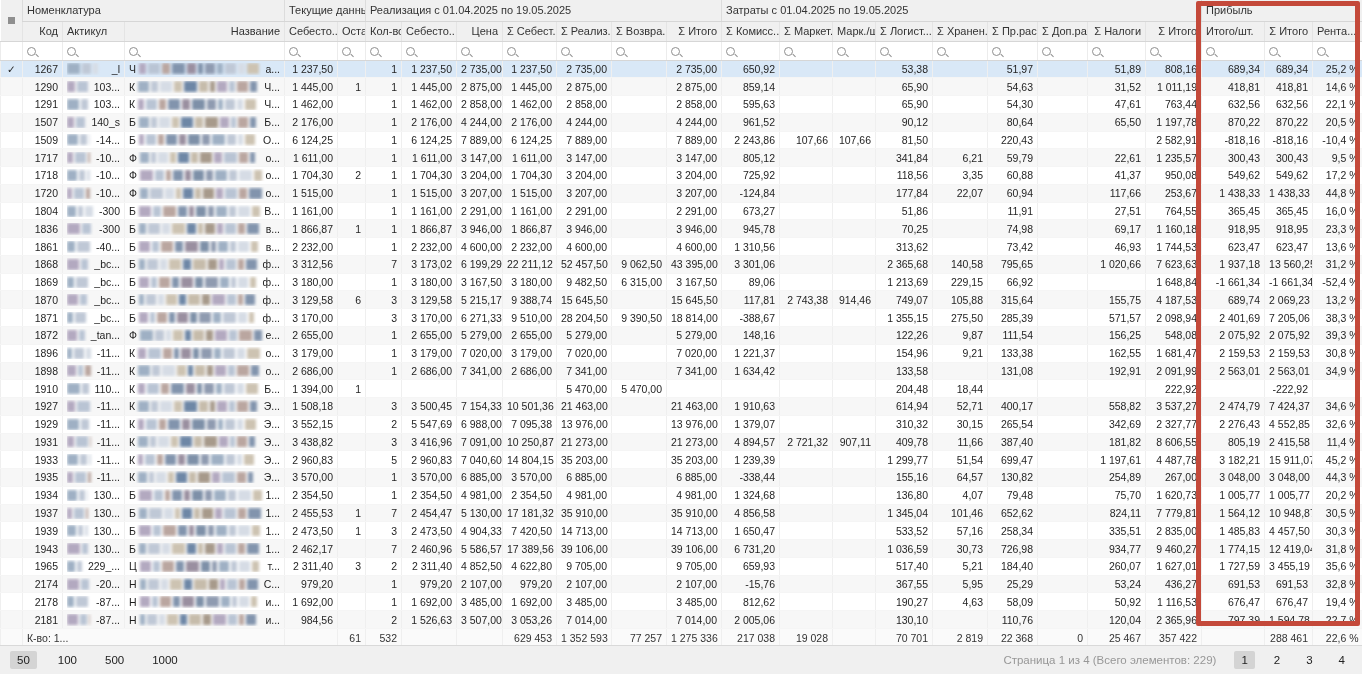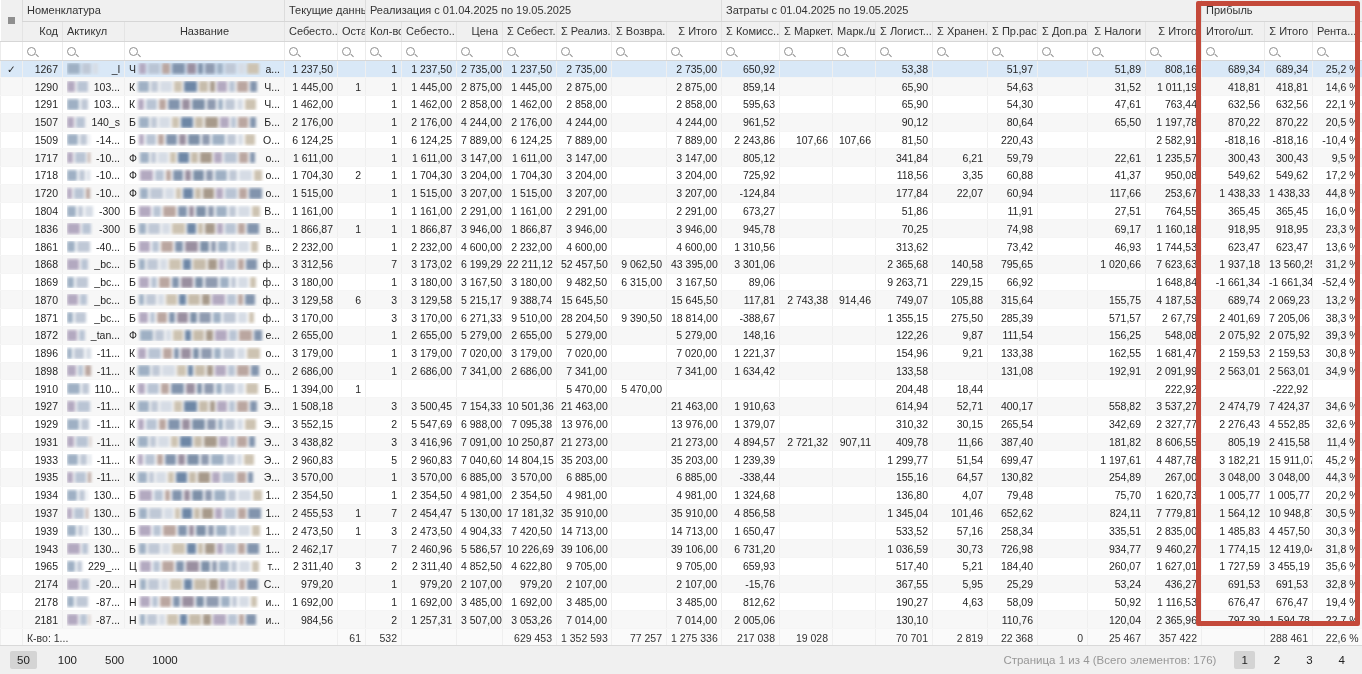--- a/index.html
+++ b/index.html
@@ -96,21 +96,21 @@
           <th class="sel-head" rowspan="2"><span class="sq"></span></th>
           <th colspan="3">Номенклатура</th>
           <th colspan="2">Текущие данные</th>
           <th colspan="7">Реализация с 01.04.2025 по 19.05.2025</th>
           <th colspan="9">Затраты с 01.04.2025 по 19.05.2025</th>
           <th colspan="3">Прибыль</th>
         </tr>
         <tr class="header-row">
           <th style="text-align: right;">Код</th>
           <th style="text-align: left;">Актикул</th>
-          <th style="text-align: center;">Название</th>
+          <th style="text-align: right;">Название</th>
           <th style="text-align: left;">Себесто...</th>
           <th style="text-align: left;">Оста...</th>
           <th style="text-align: left;">Кол-во</th>
           <th style="text-align: left;">Себесто...</th>
           <th style="text-align: right;">Цена</th>
           <th style="text-align: left;">Σ Себест...</th>
           <th style="text-align: left;">Σ Реализ...</th>
           <th style="text-align: left;">Σ Возвра...</th>
           <th style="text-align: right;">Σ Итого</th>
           <th style="text-align: left;">Σ Комисс...</th>
@@ -846,21 +846,21 @@
           <td class="num">1</td>
           <td class="num">3 180,00</td>
           <td class="num">3 167,50</td>
           <td class="num">3 180,00</td>
           <td class="num">9 482,50</td>
           <td class="num">6 315,00</td>
           <td class="num">3 167,50</td>
           <td class="num">89,06</td>
           <td class="num"></td>
           <td class="num"></td>
-          <td class="num">9 263,71</td>
+          <td class="num">1 213,69</td>
           <td class="num">229,15</td>
           <td class="num">66,92</td>
           <td class="num"></td>
           <td class="num"></td>
           <td class="num">1 648,84</td>
           <td class="num">-1 661,34</td>
           <td class="num">-1 661,34</td>
           <td class="num">-52,4 %</td>
         </tr>
         <tr class="data-row">
@@ -960,21 +960,21 @@
           <td class="num">9 390,50</td>
           <td class="num">18 814,00</td>
           <td class="num">-388,67</td>
           <td class="num"></td>
           <td class="num"></td>
           <td class="num">1 355,15</td>
           <td class="num">275,50</td>
           <td class="num">285,39</td>
           <td class="num"></td>
           <td class="num">571,57</td>
-          <td class="num">2 67,79</td>
+          <td class="num">2 098,94</td>
           <td class="num">2 401,69</td>
           <td class="num">7 205,06</td>
           <td class="num">38,3 %</td>
         </tr>
         <tr class="data-row">
           <td class="sel"></td>
           <td class="num">1872</td>
           <td>
             <div class="cellflex">
               <span class="bstrip">
@@ -1658,21 +1658,21 @@
                 <i style="background: rgb(130, 148, 173); width: 12px;"></i>
               </span>
               <span class="frag">1...</span>
             </div>
           </td>
           <td class="num">2 462,17</td>
           <td class="num"></td>
           <td class="num">7</td>
           <td class="num">2 460,96</td>
           <td class="num">5 586,57</td>
-          <td class="num">10 226,69</td>
+          <td class="num">17 389,56</td>
           <td class="num">39 106,00</td>
           <td class="num"></td>
           <td class="num">39 106,00</td>
           <td class="num">6 731,20</td>
           <td class="num"></td>
           <td class="num"></td>
           <td class="num">1 036,59</td>
           <td class="num">30,73</td>
           <td class="num">726,98</td>
           <td class="num"></td>
@@ -1874,21 +1874,21 @@
                 <i style="background: rgb(185, 196, 212); width: 9px;"></i>
                 <i style="background: rgb(186, 166, 160); width: 5px;"></i>
                 <i style="background: rgb(130, 148, 173); width: 10px;"></i>
               </span>
               <span class="frag">и...</span>
             </div>
           </td>
           <td class="num">984,56</td>
           <td class="num"></td>
           <td class="num">2</td>
-          <td class="num">1 257,31</td>
+          <td class="num">1 526,63</td>
           <td class="num">3 507,00</td>
           <td class="num">3 053,26</td>
           <td class="num">7 014,00</td>
           <td class="num"></td>
           <td class="num">7 014,00</td>
           <td class="num">2 005,06</td>
           <td class="num"></td>
           <td class="num"></td>
           <td class="num">130,10</td>
           <td class="num"></td>
@@ -1930,21 +1930,21 @@
 </div>
 
 <div class="pager">
   <div class="sizes" id="sizes">
       <span class="chip active">50</span>
       <span class="chip">100</span>
       <span class="chip">500</span>
       <span class="chip">1000</span>
     </div>
   <div class="pageinfo">
-    <span class="info">Страница 1 из 4 (Всего элементов: 176)</span>
+    <span class="info">Страница 1 из 4 (Всего элементов: 229)</span>
     <div class="pages" id="pages">
         <span class="chip active">1</span>
         <span class="chip">2</span>
         <span class="chip">3</span>
         <span class="chip">4</span>
       </div>
   </div>
 </div>
 
 <div class="hl" id="hl" style="border-color: rgb(196, 73, 58);"></div>

